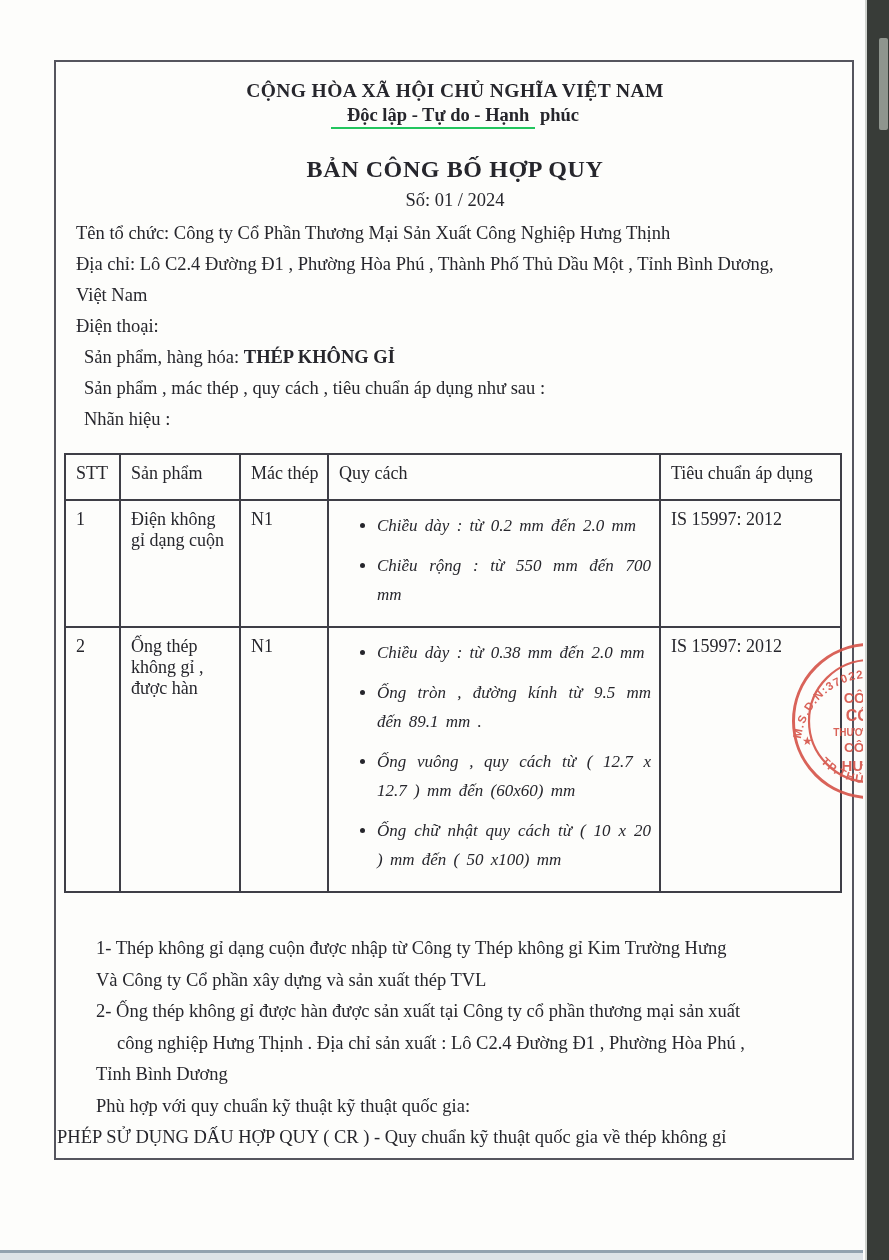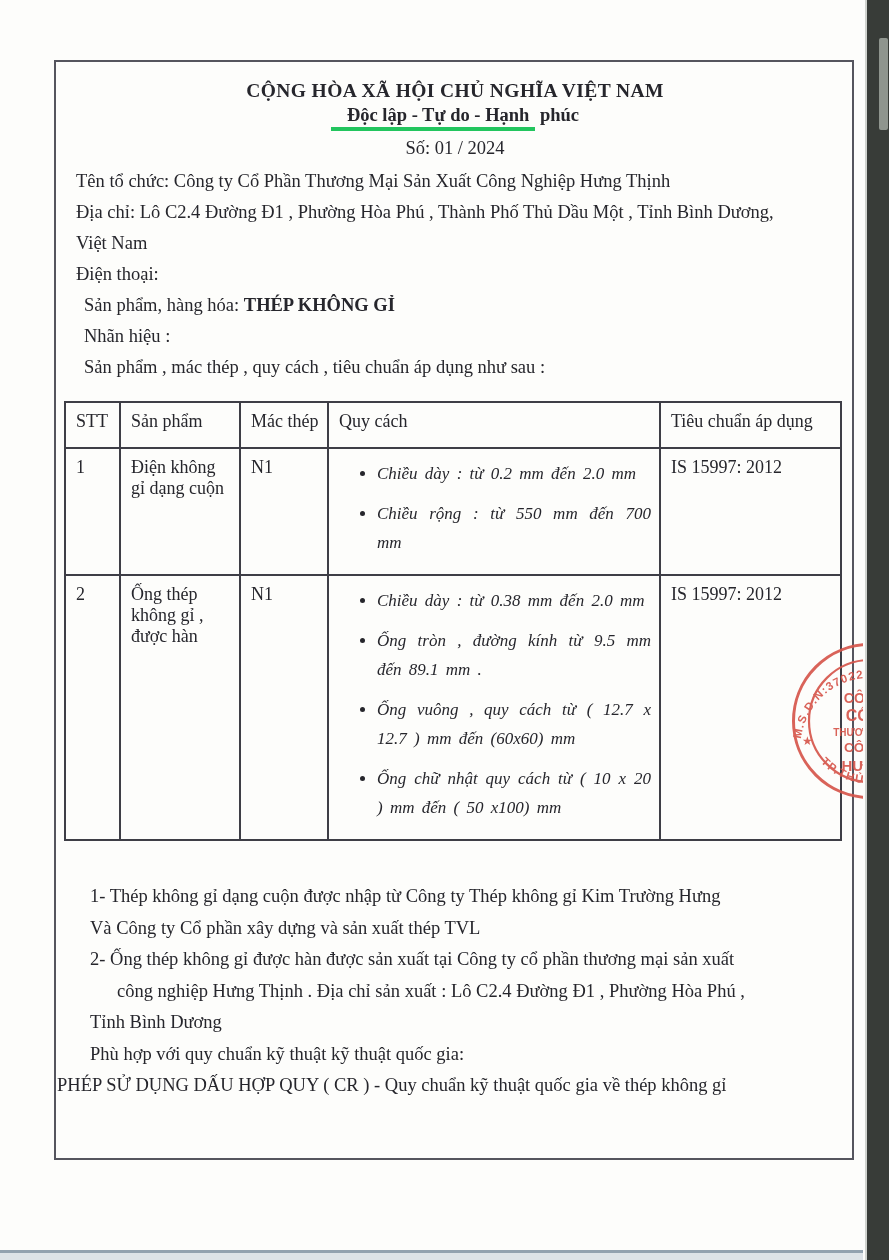--- a/index.html
+++ b/index.html
@@ -30,21 +30,21 @@
     letter-spacing: 0.4px;
   }
   .motto {
     margin-top: 3px;
     text-align: center;
     font-weight: bold;
     font-size: 18.5px;
   }
   .motto .underlined {
     display: inline-block;
-    border-bottom: 4px solid #22c55e;
+    border-bottom: 2px solid #22c55e;
     padding: 0 6px 1px 16px;
   }
   .doc-title {
     margin-top: 27px;
     text-align: center;
     font-weight: bold;
     font-size: 24px;
     letter-spacing: 0.6px;
   }
   .doc-number {
@@ -93,21 +93,21 @@
     margin-bottom: 11px;
     font-size: 17px;
     line-height: 29px;
     text-align: justify;
     word-spacing: 3px;
     font-style: italic;
   }
 
   
   .notes { margin-top: 40px; font-size: 18.5px; line-height: 31.5px; }
-  .notes .n { margin-left: 14px; }
+  .notes .n { margin-left: 20px; }
   .notes .cont { margin-left: 41px; }
   .qcvn1 {
     margin-left: 11px;
     margin-right: 2px;
     text-align: justify;
     text-align-last: justify;
   }
   .qcvn2 { margin-left: -19px; }
 
   
@@ -147,29 +147,30 @@
 <body>
 
 <div class="frame">
 
   <div class="nat-title">CỘNG HÒA XÃ HỘI CHỦ NGHĨA VIỆT NAM</div>
 
   <div class="motto">
     <span class="underlined">Độc lập - Tự do - Hạnh</span><span> phúc</span>
   </div>
 
+  <div class="doc-title">BẢN CÔNG BỐ HỢP QUY</div>
   <div class="doc-number">Số: 01 / 2024</div>
 
   <div class="info">
     <p>Tên tổ chức: Công ty Cổ Phần Thương Mại Sản Xuất Công Nghiệp Hưng Thịnh</p>
     <p>Địa chỉ: Lô C2.4 Đường Đ1 , Phường Hòa Phú , Thành Phố Thủ Dầu Một , Tỉnh Bình Dương, Việt Nam</p>
     <p>Điện thoại:</p>
     <p class="indented"><span>Sản phẩm, hàng hóa: </span><span class="bold">THÉP KHÔNG GỈ</span></p>
+    <p class="indented">Sản phẩm , mác thép , quy cách , tiêu chuẩn áp dụng như sau :</p>
     <p class="indented">Nhãn hiệu :</p>
-    <p class="indented">Sản phẩm , mác thép , quy cách , tiêu chuẩn áp dụng như sau :</p>
   </div>
 
   <table class="spec">
     <colgroup>
       <col class="c-stt">
         <col class="c-sp">
         <col class="c-mac">
         <col class="c-quy">
         <col class="c-tc">
     </colgroup>

